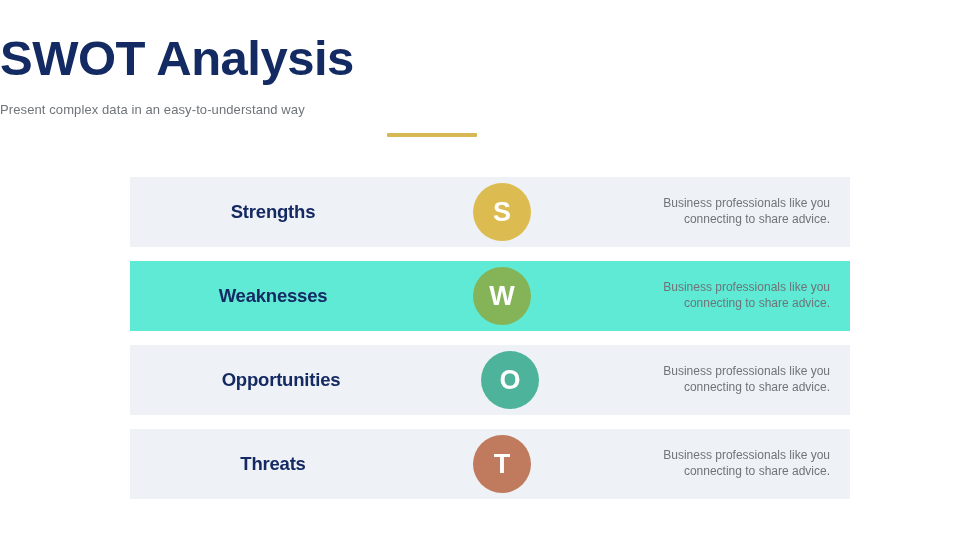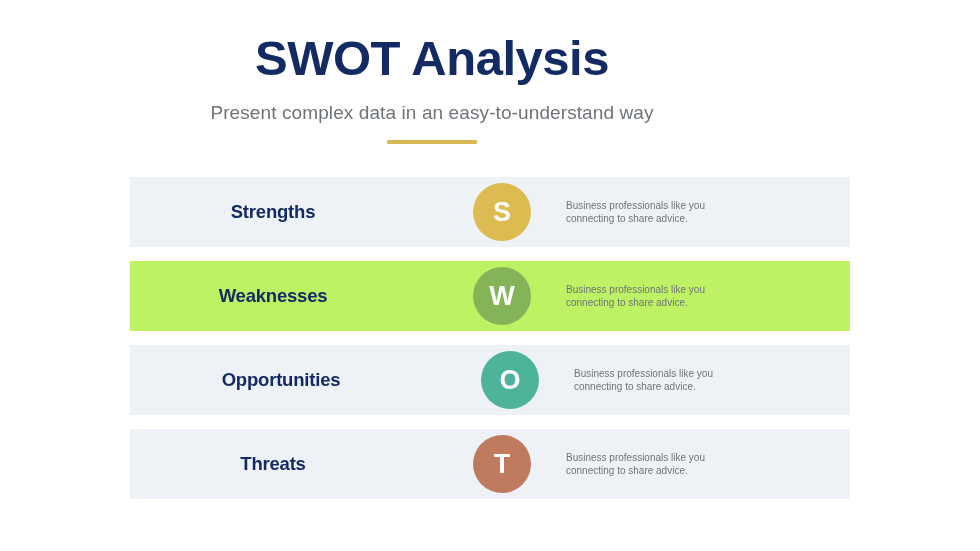--- a/index.html
+++ b/index.html
@@ -20,32 +20,32 @@
     background: #ffffff;
     box-sizing: border-box;
   }
 
   
   .header {
     position: absolute;
     left: 0;
     top: 32px;
     width: 864px;
-    text-align: center;
+    text-align: left;
   }
   .slide-title {
     font-size: 49px;
     font-weight: bold;
     color: #132a62;
     letter-spacing: -0.5px;
     line-height: 1.1;
     margin: 0;
   }
   .slide-subtitle {
-    font-size: 19px;
+    font-size: 13px;
     color: #6f7479;
     margin: 16px 0 0 0;
     font-weight: normal;
     letter-spacing: 0.1px;
   }
   .title-divider {
     width: 90px;
     height: 4px;
     background: #d4b košile;
     background: #d6b952;
@@ -95,25 +95,26 @@
     display: flex;
     align-items: center;
     justify-content: center;
     color: #ffffff;
     font-size: 27px;
     font-weight: bold;
     line-height: 1;
   }
   .row-desc {
     flex: 1;
-    font-size: 10px;
+    font-size: 12px;
     color: #6f7479;
     line-height: 1.32;
     padding-left: 8px;
     padding-right: 20px;
+    text-align: right;
   }
   .row-desc .line {
     display: block;
   }
 </style>
 </head>
 <body style="background: rgb(255, 255, 255);">
 
 <div class="slide">
 
@@ -129,21 +130,21 @@
       <div class="row-label" style="color: rgb(21, 42, 99); text-align: center;">Strengths</div>
       <div class="row-badge-cell">
         <div class="badge" style="background: rgb(220, 188, 80);">S</div>
       </div>
       <div class="row-desc" style="color: rgb(111, 116, 121);">
         <span class="line">Business professionals like you</span>
         <span class="line">connecting to share advice.</span>
       </div>
     </div>
 
-    <div class="swot-row" style="background: #bef264;">
+    <div class="swot-row" style="background: #5eead4;">
       <div class="row-label" style="color: rgb(21, 42, 99);">Weaknesses</div>
       <div class="row-badge-cell">
         <div class="badge" style="background: rgb(132, 180, 87);">W</div>
       </div>
       <div class="row-desc" style="color: rgb(111, 116, 121);">
         <span class="line">Business professionals like you</span>
         <span class="line">connecting to share advice.</span>
       </div>
     </div>
 

